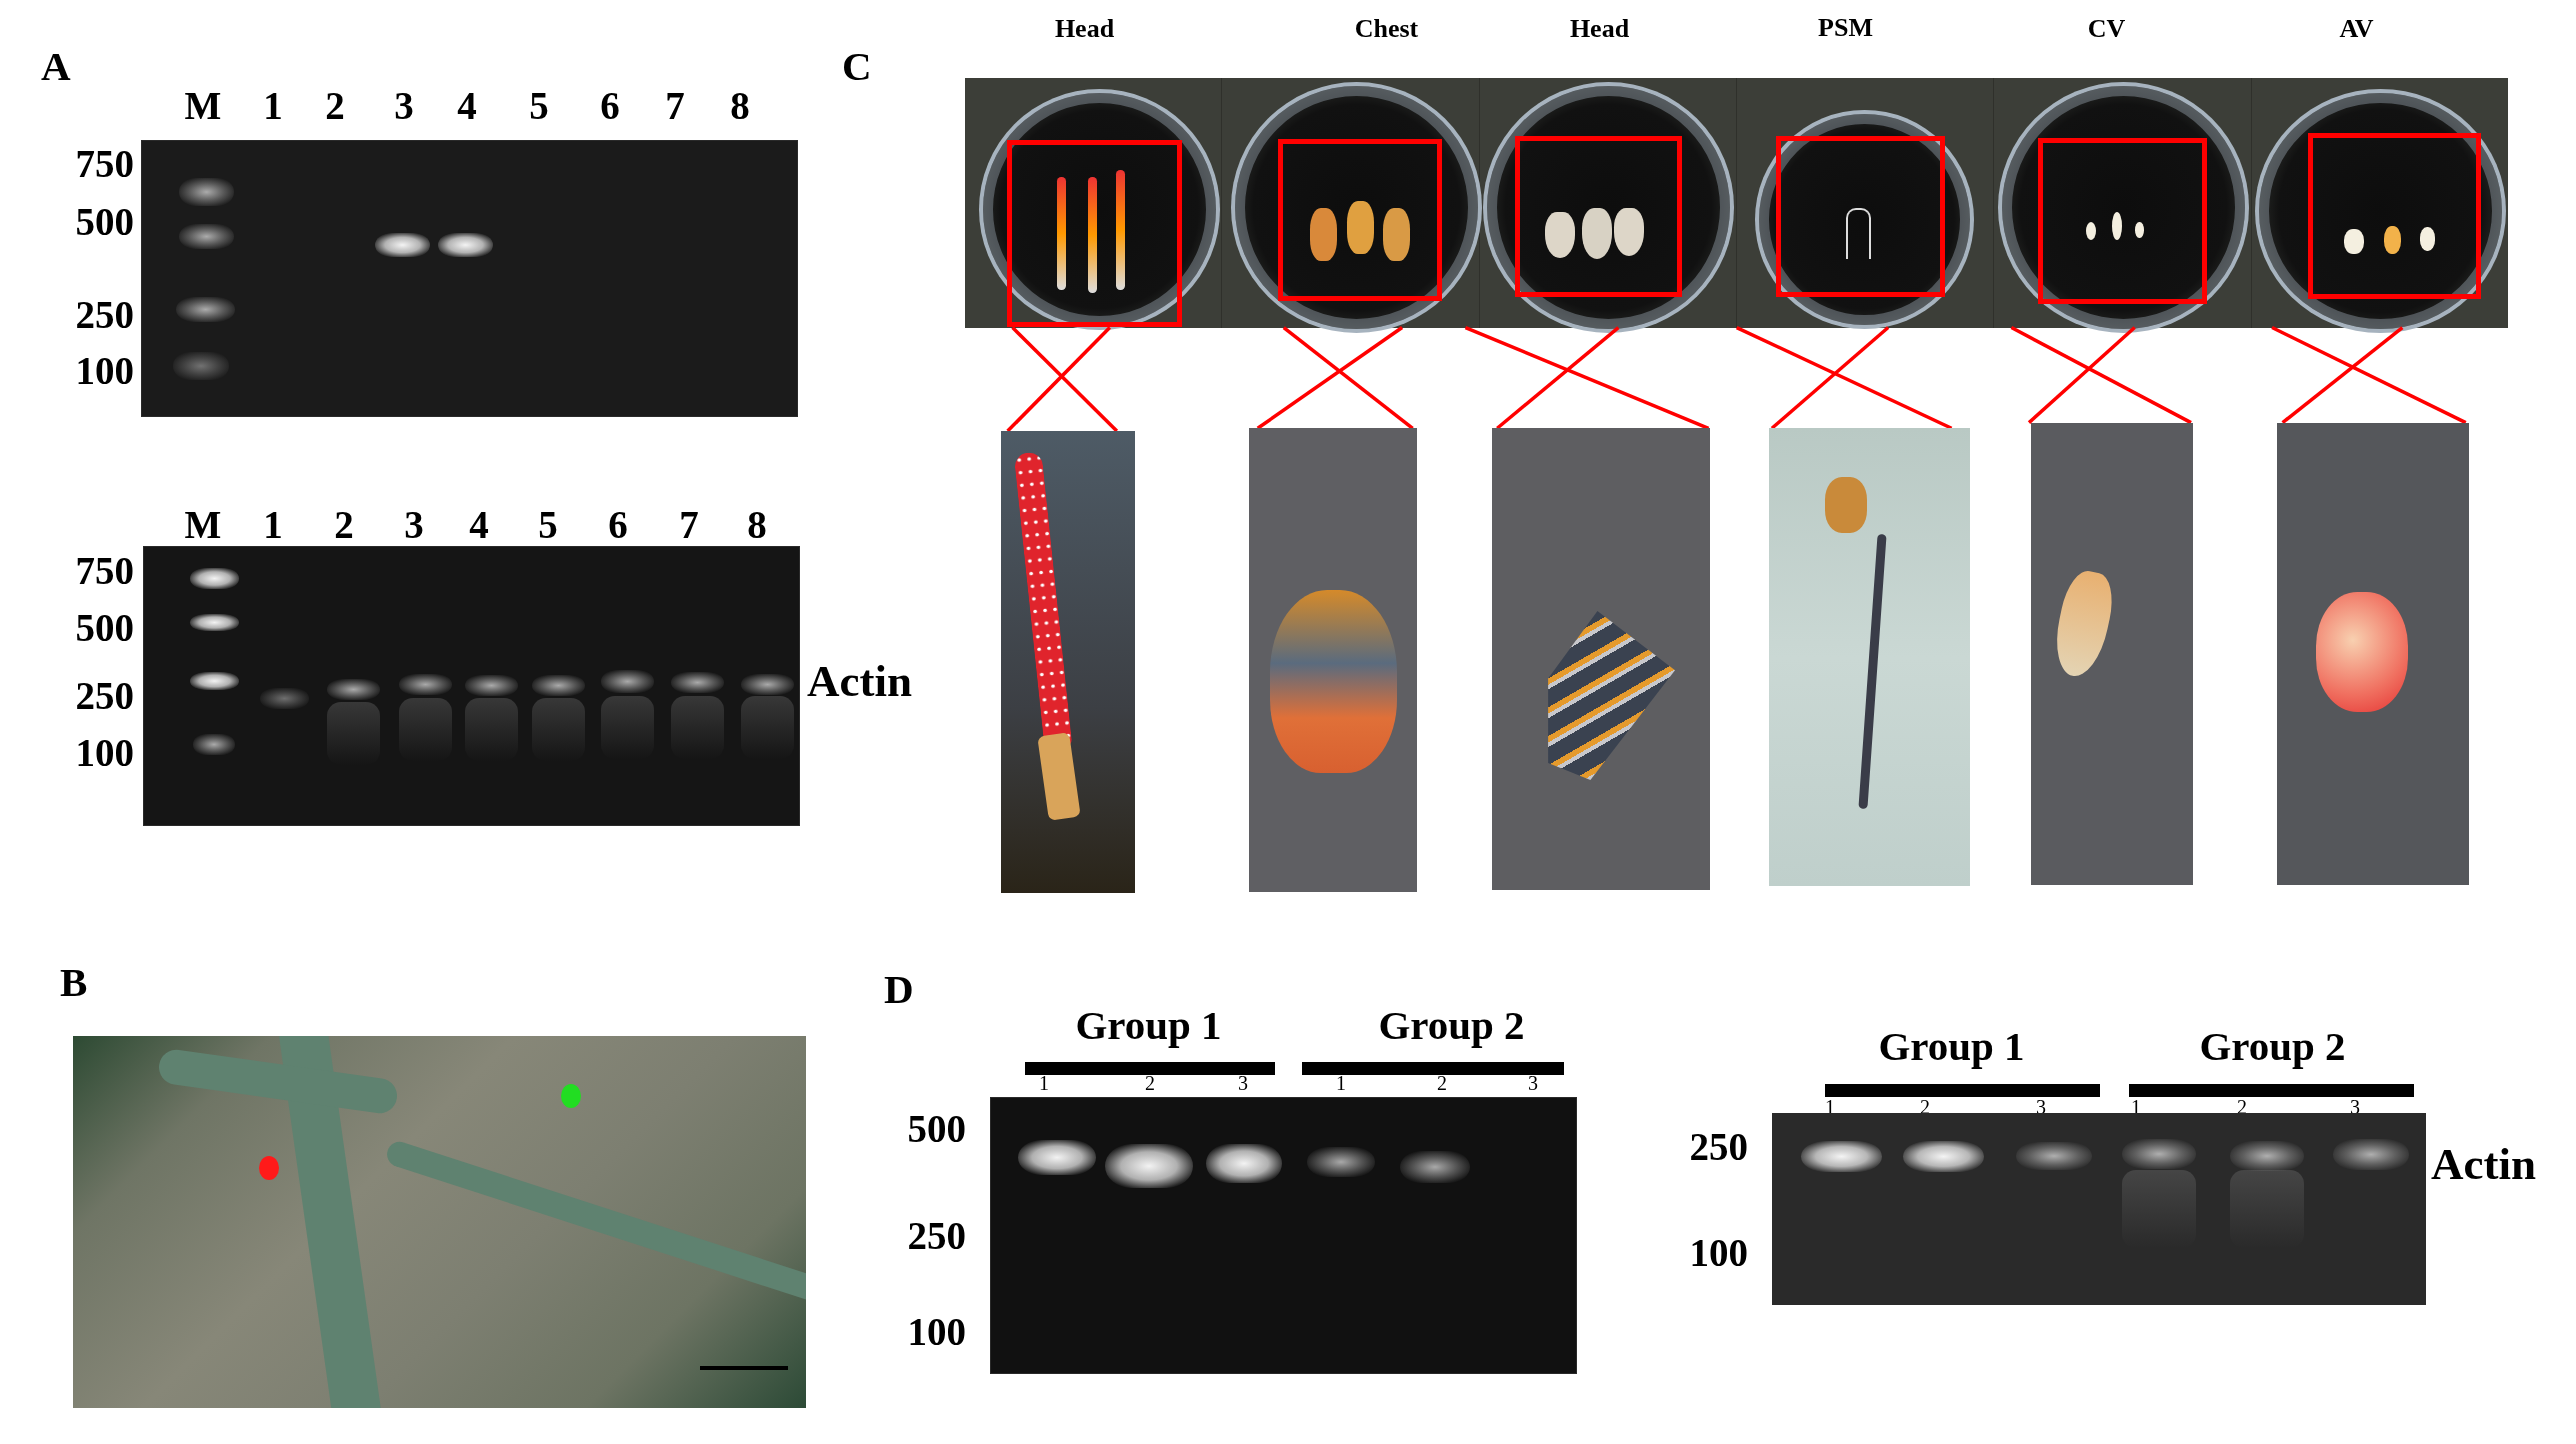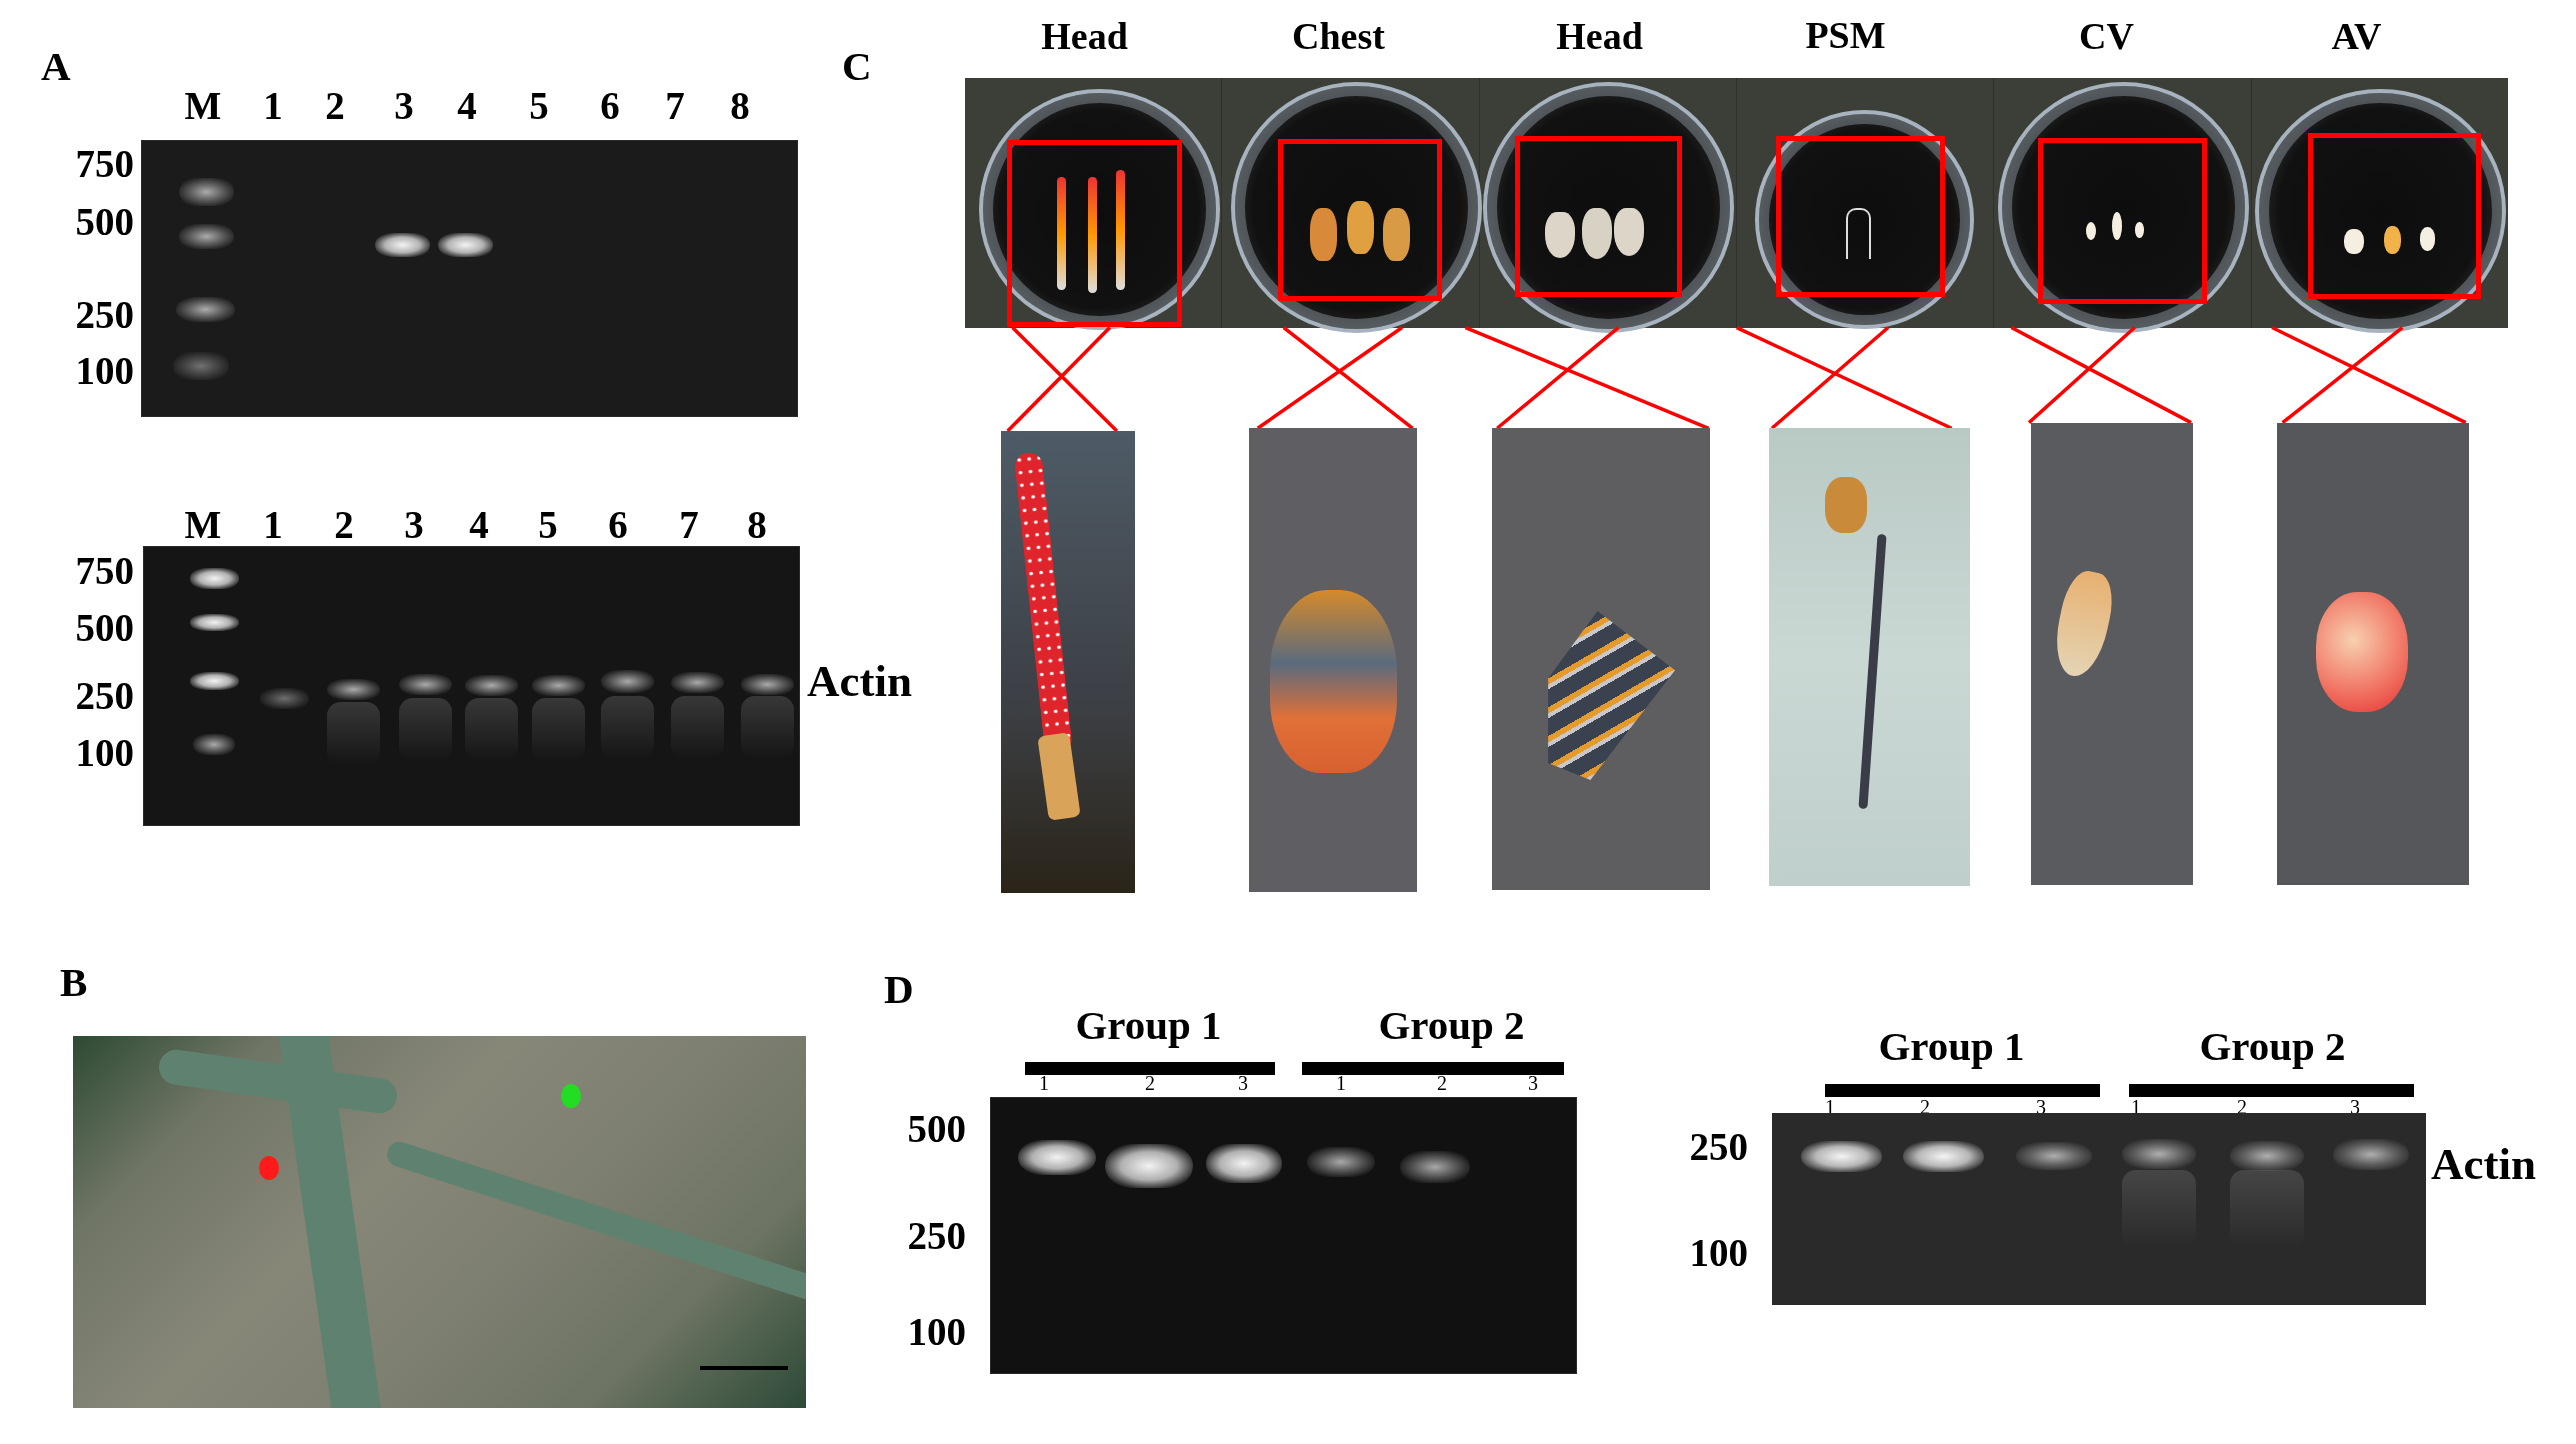--- a/index.html
+++ b/index.html
@@ -7,21 +7,21 @@
   .abs{position:absolute;}
   .panel-label{font-size:41px;font-weight:bold;}
   .lane-label{font-size:39px;font-weight:bold;text-align:center;width:42px;}
   .size-label{font-size:39px;font-weight:bold;text-align:right;width:92px;}
   .gel{background:#1b1b1b;border:1.4px solid #2a2a2a;overflow:hidden;}
   .band{position:absolute;border-radius:30%/50%;
         background:radial-gradient(ellipse at center,rgba(255,255,255,0.95) 0%,rgba(230,230,230,0.75) 45%,rgba(120,120,120,0.0) 80%);}
   .band.dim{background:radial-gradient(ellipse at center,rgba(220,220,220,0.75) 0%,rgba(160,160,160,0.45) 45%,rgba(80,80,80,0) 80%);}
   .smear{position:absolute;background:linear-gradient(180deg,rgba(120,120,120,0.35),rgba(60,60,60,0));border-radius:14px;}
   .actin-label{font-size:45px;font-weight:bold;}
-  .tissue-header{font-size:38px;font-weight:bold;text-align:center;width:183px;}
+  .tissue-header{font-size:26px;font-weight:bold;text-align:center;width:183px;}
   .dish-strip{background:#3c3e38;display:flex;}
   .dish-cell{position:relative;height:100%;border-right:1.4px solid #2f302b;}
   .dish{position:absolute;border-radius:50%;border:4.2px solid rgba(200,215,230,0.8);background:radial-gradient(circle,#0d0d0d 0%,#111 60%,#2b2d2a 75%,#5a5d57 90%);box-shadow:inset 0 0 0 10px rgba(180,195,210,0.35);}
   .red-box{position:absolute;border:5px solid #ff0000;box-sizing:border-box;}
   .crop{position:absolute;background:#59595c;overflow:hidden;}
   .zoom-lines{position:absolute;left:0;top:0;pointer-events:none;}
   .group-label{font-size:41px;font-weight:bold;text-align:center;}
   .group-bar{position:absolute;background:#000;height:12.7px;}
   .tick-label{font-size:20px;font-weight:normal;position:absolute;}
   .map{background:linear-gradient(135deg,#2d4a33 0%,#6f7565 18%,#878778 40%,#7d7f71 60%,#6d7463 80%,#2c4a36 100%);overflow:hidden;}
@@ -95,21 +95,21 @@
   <div class="smear" style="left:388px;top:151px;width:53px;height:63px;"></div>
   <div class="smear" style="left:457px;top:149px;width:53px;height:63px;"></div>
   <div class="smear" style="left:527px;top:149px;width:53px;height:63px;"></div>
   <div class="smear" style="left:597px;top:149px;width:53px;height:63px;"></div>
 </div>
 <div class="abs actin-label" style="left:807px;top:655px;">Actin</div>
 
 <div class="abs panel-label" style="left:842px;top:42px;">C</div>
 
 <div class="abs tissue-header" style="left:993px;top:14px;">Head</div>
-<div class="abs tissue-header" style="left:1247px;top:14px;">Chest</div>
+<div class="abs tissue-header" style="left:1295px;top:14px;">Chest</div>
 <div class="abs tissue-header" style="left:1508px;top:14px;">Head</div>
 <div class="abs tissue-header" style="left:1754px;top:13px;">PSM</div>
 <div class="abs tissue-header" style="left:2015px;top:14px;">CV</div>
 <div class="abs tissue-header" style="left:2265px;top:14px;">AV</div>
 
 <div class="abs dish-strip" style="left:965px;top:78px;width:1543px;height:250px;">
   <div class="dish-cell" style="width:257px;">
     <div class="dish" style="left:14px;top:10.6px;width:233px;height:233px;"></div>
     <div class="red-box" style="left:42px;top:62px;width:175px;height:187px;"></div>
     <div class="abs" style="left:92px;top:99px;width:8.5px;height:113px;background:linear-gradient(#e33,#f90,#ddd);border-radius:4.2px;"></div>

